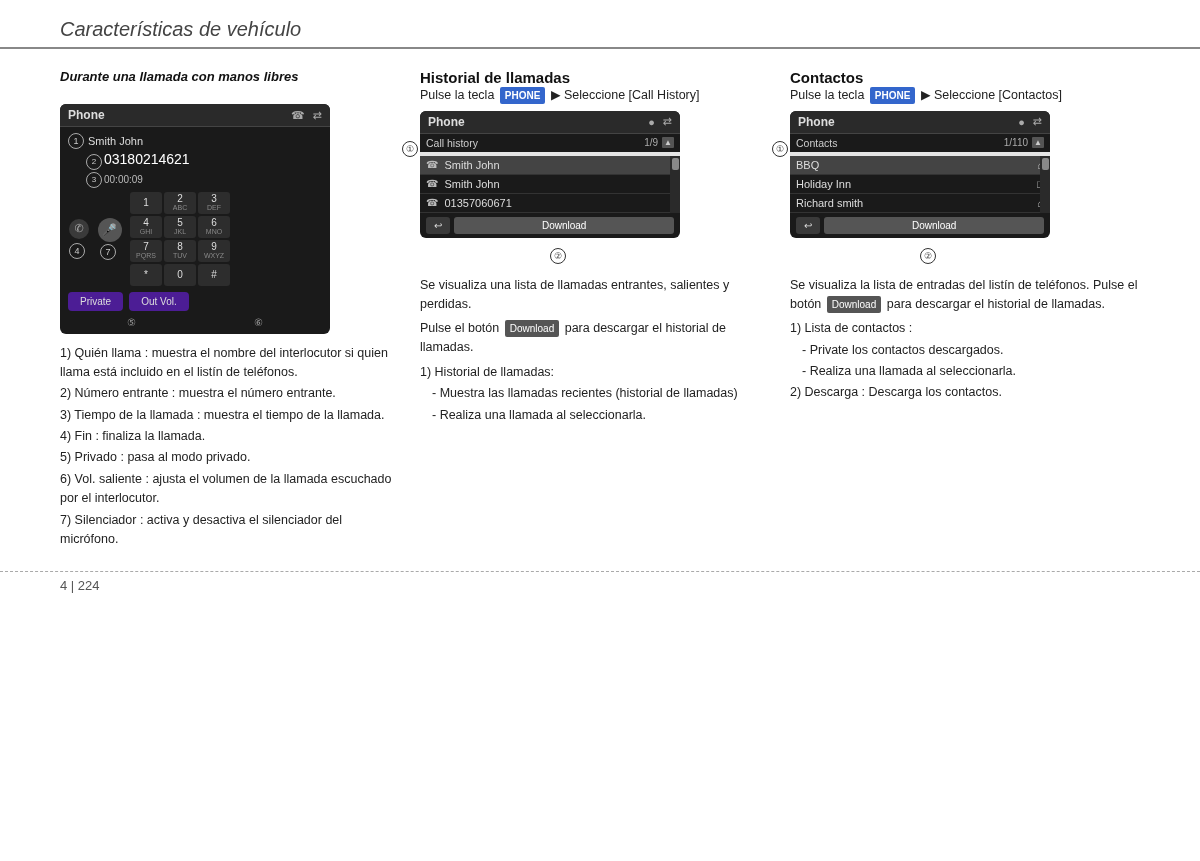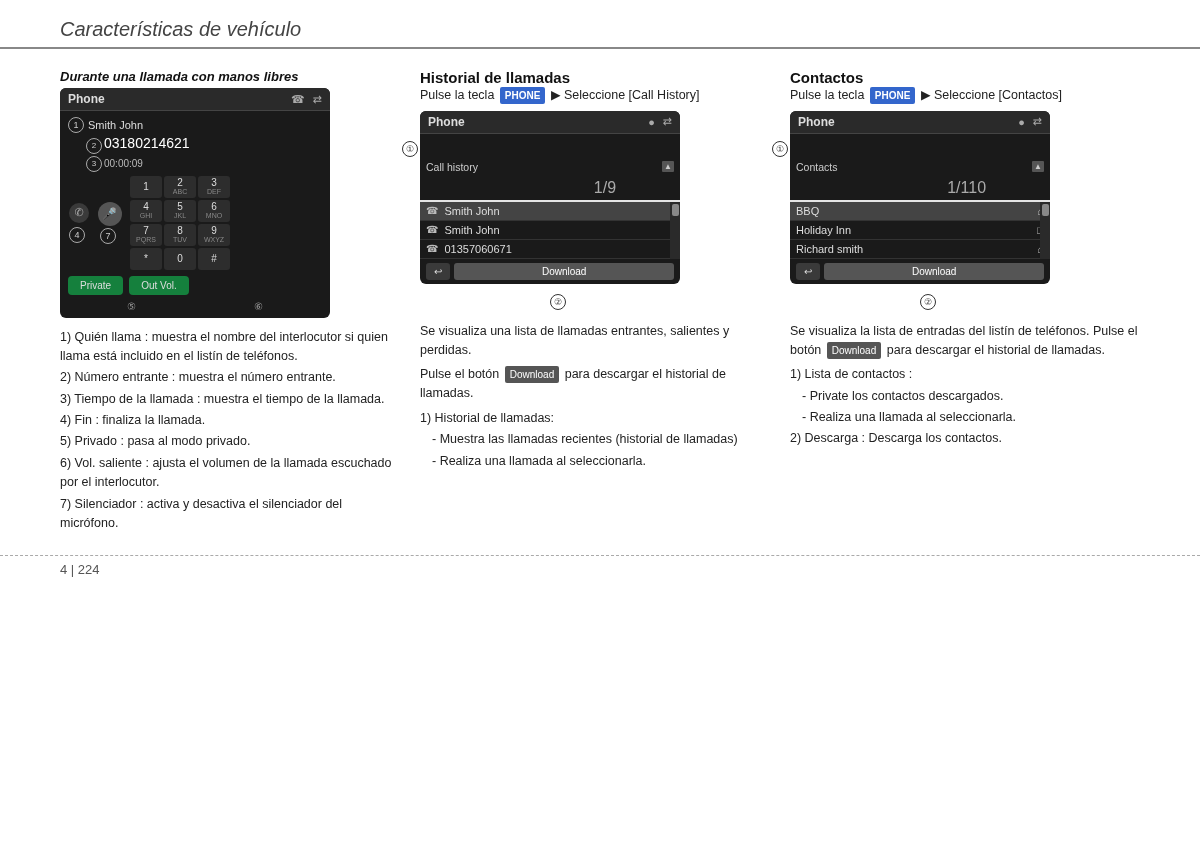--- a/index.html
+++ b/index.html
@@ -36,21 +36,21 @@
     }
     .col-right {
       flex: 1;
       min-width: 260px;
     }
     
     .section-title-italic {
       font-style: italic;
       font-weight: bold;
       font-size: 13px;
-      margin-bottom: 4px;
+      margin-bottom: 20px;
       color: #111;
     }
     .section-title-bold {
       font-weight: bold;
       font-size: 15px;
       color: #111;
     }
     
     .phone-screen {
       background: #1a1a1a;
@@ -148,21 +148,21 @@
     .key-cell .key-letters {
       font-size: 7px;
       color: #888;
     }
     .phone-bottom-bar {
       display: flex;
       padding: 4px 8px;
       gap: 6px;
     }
     .phone-btn {
-      background: #15803d;
+      background: #4c1d95;
       border-radius: 4px;
       padding: 4px 12px;
       font-size: 10px;
       color: #ddd;
       text-align: center;
     }
     .circle-indicators {
       display: flex;
       justify-content: space-around;
       padding: 2px 8px;
@@ -184,24 +184,23 @@
     }
     .ch-icon {
       font-size: 10px;
       margin-right: 6px;
       color: #bbb;
     }
     .ch-name {
       flex: 1;
     }
     .ch-counter {
-      font-size: 16px;
+      font-size: 10px;
       color: #aaa;
       margin-left: 4px;
-      margin-top: 42px;
     }
     .phone-dl-bar {
       display: flex;
       align-items: center;
       padding: 4px 6px;
       gap: 4px;
     }
     .back-btn {
       background: #3a3a3a;
       border-radius: 3px;
@@ -304,22 +303,21 @@
       font-size: 13px;
       color: #555;
       margin-top: 10px;
     }
     .header-row-ch {
       display: flex;
       align-items: center;
       padding: 3px 6px;
       font-size: 10px;
       color: #aaa;
-      border-bottom: 2px solid #e5e5e5;
-      gap: 42px;
+      border-bottom: 4px solid #e5e5e5;
     }
     .header-row-ch .ch-title {
       flex: 1;
       color: #ccc;
       font-size: 10.5px;
     }
     .ch-rows-container {
       position: relative;
     }
   </style>

